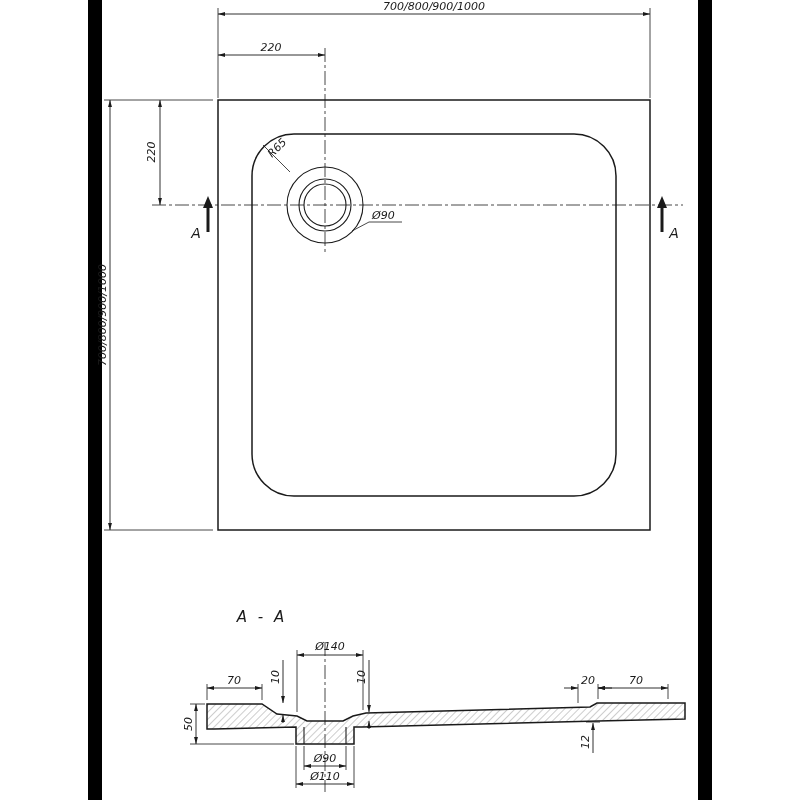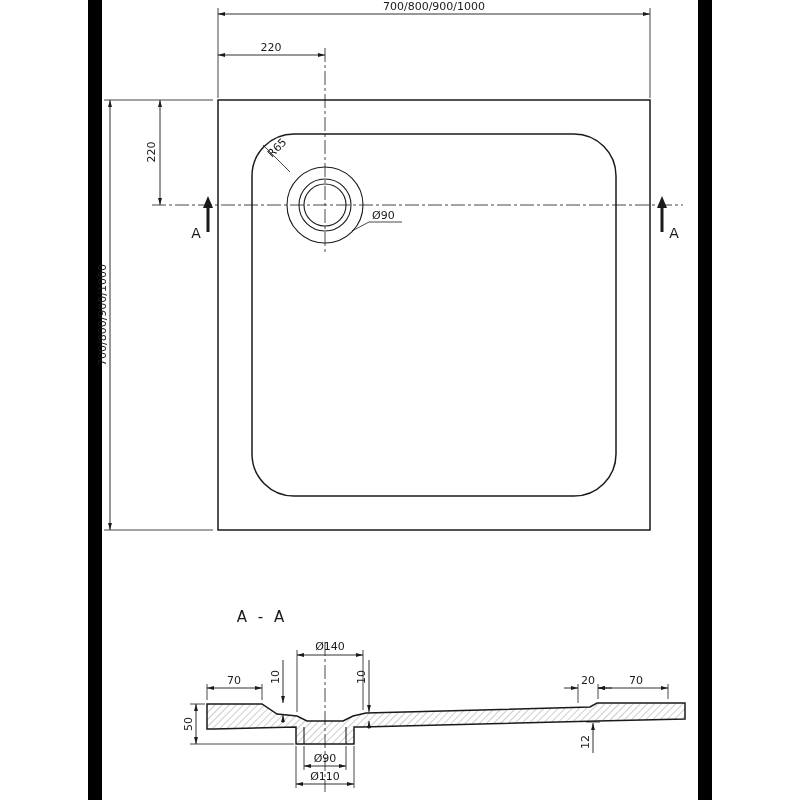--- a/index.html
+++ b/index.html
@@ -1,17 +1,17 @@
 <!DOCTYPE html>
 <html><head>
 <meta charset="utf-8">
 <style>
   html,body{margin:0;padding:0;background:#ffffff;}
   #stage{position:relative;width:776px;height:800px;background:#ffffff;overflow:hidden;
-         font-family:"DejaVu Sans", sans-serif;}
+         font-family:"DejaVu Sans", sans-serif;font-style:italic;}
   .sidebar{position:absolute;top:0;width:14px;height:800px;background:#000;}
   #bar-left{left:88px;}
   #bar-right{left:698px;}
   svg{position:absolute;left:0;top:0;}
   .ln   {stroke:#1a1a1a;stroke-width:1.5;fill:none;}
   .med  {stroke:#1a1a1a;stroke-width:1.1;fill:none;}
   .thin {stroke:#1a1a1a;stroke-width:0.8;fill:none;}
   .dim  {stroke:#1a1a1a;stroke-width:0.9;fill:none;}
   .cl   {stroke:#1a1a1a;stroke-width:0.8;fill:none;stroke-dasharray:14 3 3 3;}
   .prof {stroke:#1a1a1a;stroke-width:1.5;fill:url(#hatch);}

